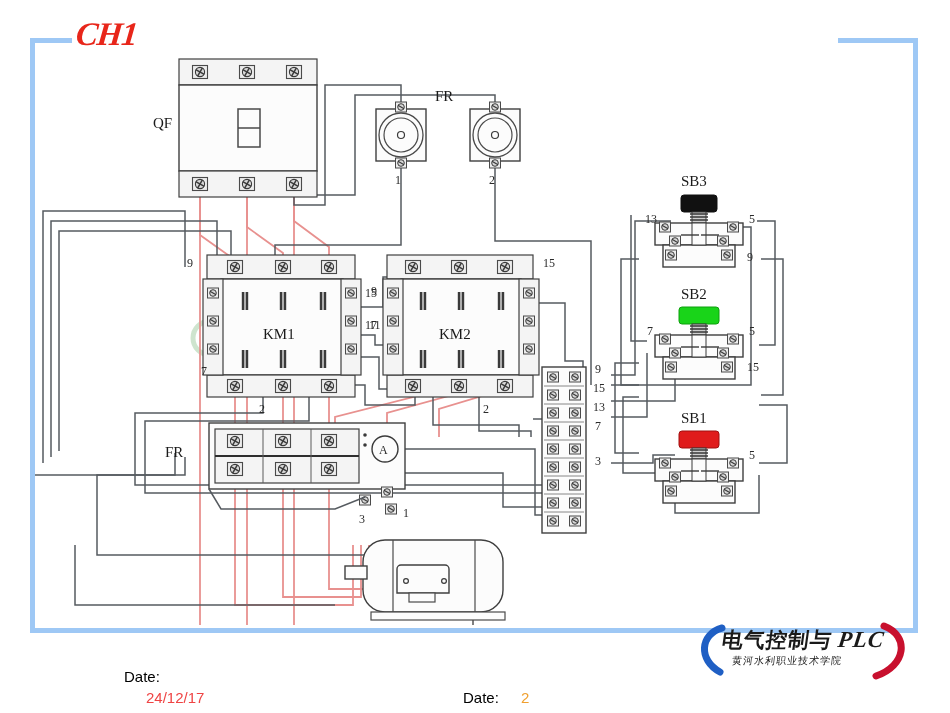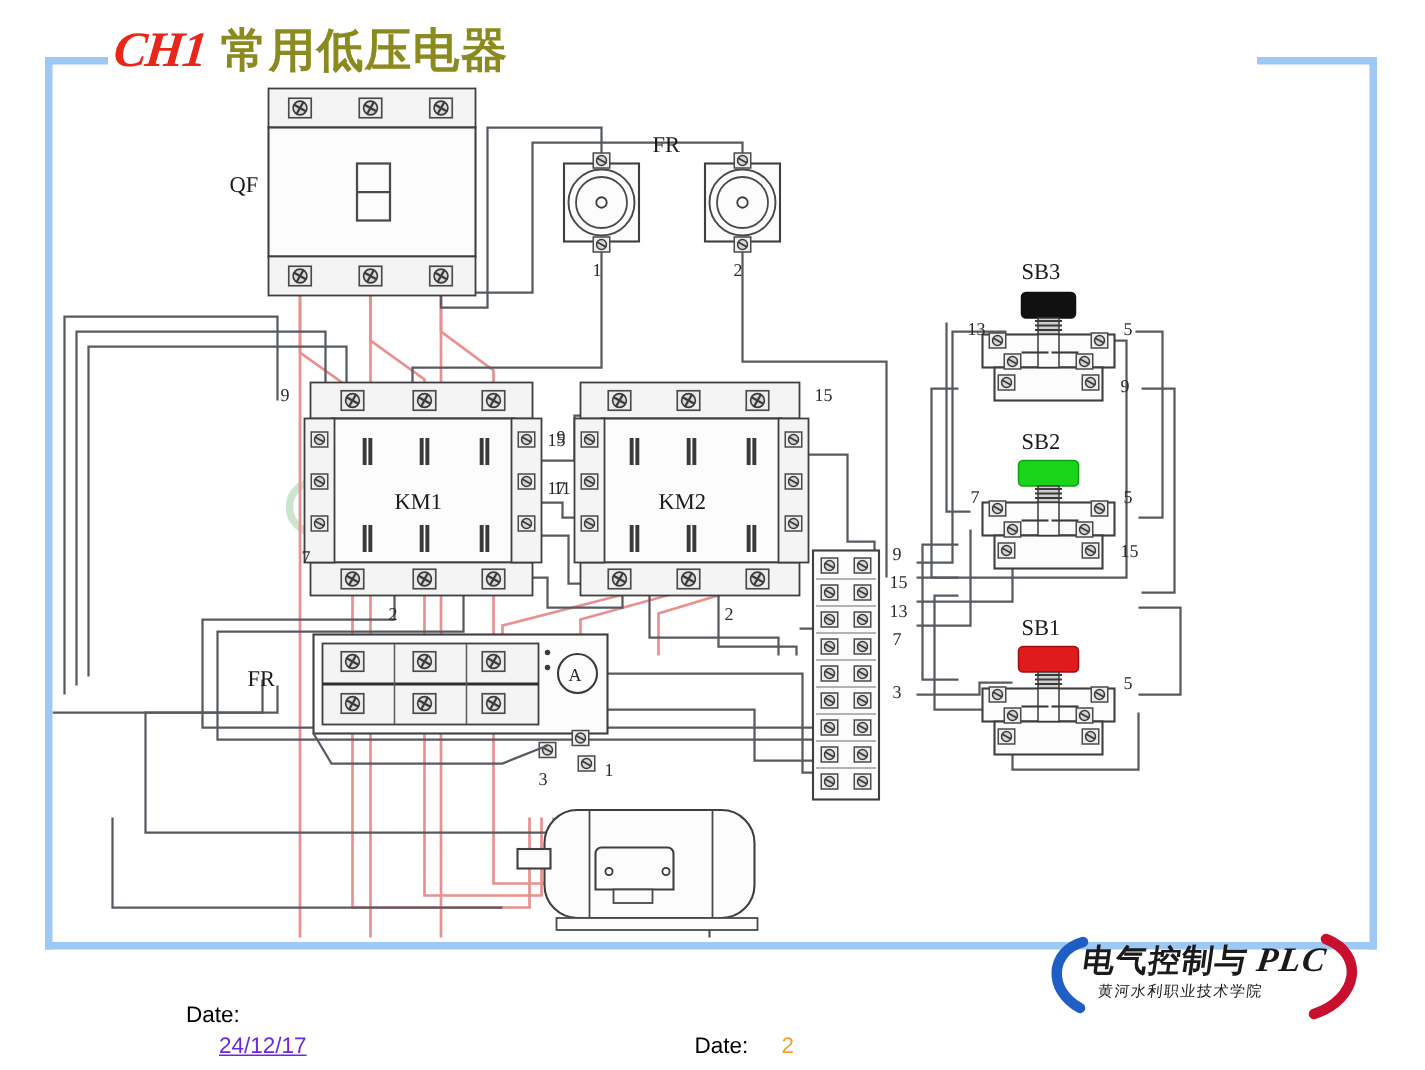--- a/index.html
+++ b/index.html
@@ -27,21 +27,21 @@
   #title-cn{font-family:"DejaVu Sans",sans-serif;font-weight:bold;
      font-size:31px;color:#8a8a1e;margin-left:10px;letter-spacing:1px;}
 
   
   #diagram{position:absolute;left:35px;top:45px;width:878px;height:580px;}
   #diagram svg{display:block;}
 
   
   .footer-txt{position:absolute;font-size:15px;color:#000;}
   #date-label{left:124px;top:668px;text-align:right;}
-  #date-value{left:146px;top:689px;color:#6d28d9;text-decoration:underline;}
+  #date-value{left:146px;top:689px;color:#ef4444;}
   #page-label{left:463px;top:689px;}
   #page-value{left:521px;top:689px;color:#f0a030;}
 
   
   #logo{position:absolute;left:688px;top:620px;width:235px;height:60px;}
   #logo-main{position:absolute;left:34px;top:6px;font-size:21px;font-weight:bold;
     color:#1a1a1a;font-family:"DejaVu Sans",sans-serif;letter-spacing:1px;
     transform:skewX(-8deg);white-space:nowrap;}
   #logo-plc{font-family:"Liberation Serif","DejaVu Serif",serif;font-style:italic;
     font-size:23px;margin-left:6px;}
@@ -55,21 +55,20 @@
 <div id="slide">
 
   <div class="frame-line" id="frame-left"></div>
   <div class="frame-line" id="frame-bottom"></div>
   <div class="frame-line" id="frame-right"></div>
   <div class="frame-line" id="frame-top-l"></div>
   <div class="frame-line" id="frame-top-r"></div>
 
   <div id="title-block">
     <span id="title-ch">CH1</span>
-    <span id="title-cn">常用低压电器</span>
   </div>
 
   <div id="diagram">
   <svg width="878" height="580" viewBox="0 0 878 580" xmlns="http://www.w3.org/2000/svg">
     <defs>
       <g id="screw">
         <rect x="-7.5" y="-6.5" width="15" height="13" fill="#ededed" stroke="#4a4a4a" stroke-width="1.1"></rect>
         <circle cx="0" cy="0" r="4.6" fill="#d9d9d9" stroke="#3a3a3a" stroke-width="1.1"></circle>
         <line x1="-4.2" y1="-2.4" x2="4.2" y2="2.4" stroke="#3a3a3a" stroke-width="1.5"></line>
         <line x1="-2.4" y1="4.2" x2="2.4" y2="-4.2" stroke="#3a3a3a" stroke-width="1.5"></line>

